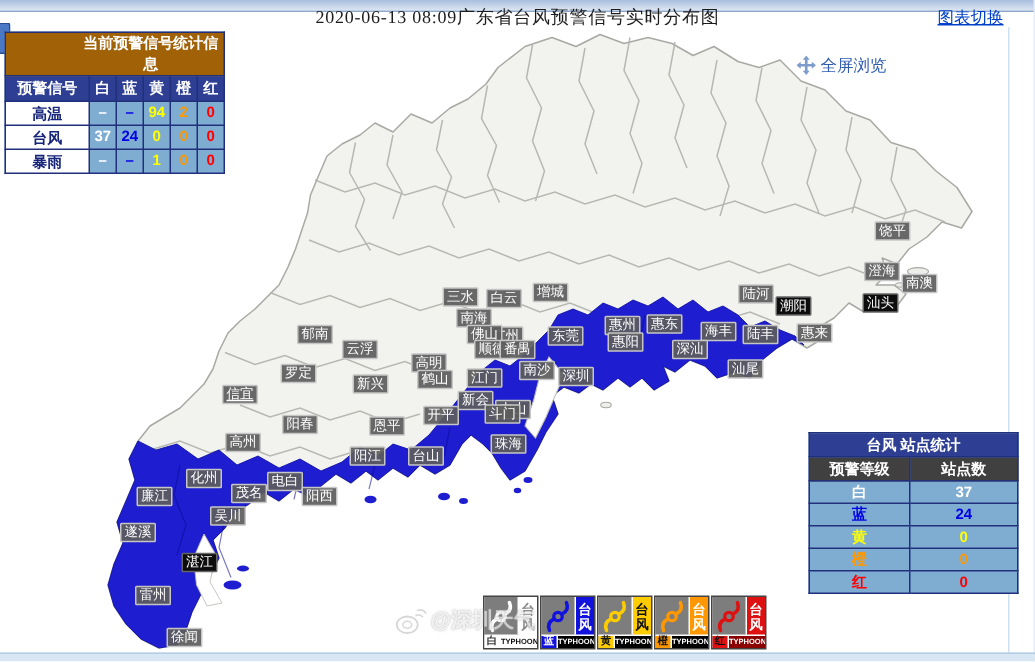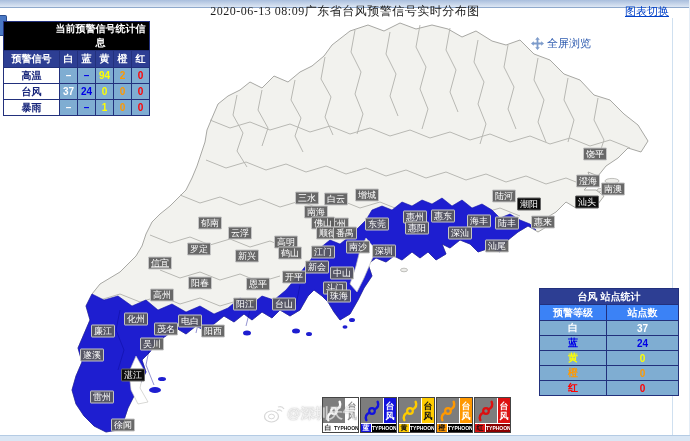--- a/index.html
+++ b/index.html
@@ -22,30 +22,30 @@
   .chart-switch{position:absolute;right:21px;top:4px;font-size:11px;color:#0040c8;
     text-decoration:underline;cursor:pointer;}
   .fullscreen{position:absolute;left:531px;top:36px;display:flex;align-items:center;gap:3px;
     font-size:11px;color:#2f5cb0;cursor:pointer;}
 
   
   table{border-collapse:collapse;table-layout:fixed;}
   .wtab{position:absolute;left:3px;top:21px;font-size:10px;font-weight:bold;z-index:6;
     border:1px solid #1d2b72;background:#7fadd2;}
   .wtab td{border:1px solid #22307c;text-align:center;padding:0;height:15px;}
-  .wtab .tt{background:#000000;color:#fff;height:13px;padding-left:48px;}
+  .wtab .tt{background:#a16207;color:#fff;height:13px;padding-left:48px;}
   .wtab .hh{background:#2d3e93;color:#fff;height:16px;}
   .wtab .nm{background:#ffffff;color:#16247a;width:55px;}
   .wtab .vv{background:#7fadd2;width:17px;}
 
   .stab{position:absolute;left:539px;top:288px;font-size:10px;font-weight:bold;z-index:6;
     border:1px solid #1d2b72;background:#7fadd2;}
   .stab td{border:1px solid #22307c;text-align:center;padding:0;height:14px;}
   .stab .tt{background:#2d3e93;color:#fff;height:15px;}
-  .stab .hh{background:#3b82f6;color:#fff;height:15px;}
+  .stab .hh{background:#404040;color:#fff;height:15px;}
   .stab .c1{width:66px;}
   .stab .c2{width:71px;}
   .stab .tot{background:#ffffff;color:#222;height:15px;}
 
   
   #map-svg{position:absolute;left:0;top:0;z-index:1;}
   #labels{position:absolute;left:0;top:0;width:690px;height:441px;z-index:4;pointer-events:none;}
   .mlabel{position:absolute;transform:translate(-50%,-50%);font-size:9px;line-height:11px;
     padding:0 2px;background:rgba(92,92,92,.92);color:#fff;border:1px solid #c6c6c6;
     border-radius:1px;white-space:nowrap;}
@@ -175,21 +175,21 @@
     <div class="mlabel" style="left: 286px; top: 242px;">高明</div>
     <div class="mlabel" style="left: 290px; top: 253px;">鹤山</div>
     <div class="mlabel" style="left: 323px; top: 252px;">江门</div>
     <div class="mlabel" style="left: 358px; top: 247px;">南沙</div>
     <div class="mlabel" style="left: 384px; top: 251px;">深圳</div>
     <div class="mlabel" style="left: 460px; top: 233px;">深汕</div>
     <div class="mlabel" style="left: 497px; top: 246px;">汕尾</div>
     <div class="mlabel" style="left: 317px; top: 267px;">新会</div>
     <div class="mlabel" style="left: 342px; top: 273px;">中山</div>
     <div class="mlabel" style="left: 294px; top: 277px;">开平</div>
-    <div class="mlabel" style="left: 335px; top: 288px;">斗门</div>
+    <div class="mlabel" style="left: 335px; top: 276px;">斗门</div>
     <div class="mlabel" style="left: 339px; top: 296px;">珠海</div>
     <div class="mlabel" style="left: 258px; top: 284px;">恩平</div>
     <div class="mlabel" style="left: 200px; top: 283px;">阳春</div>
     <div class="mlabel" style="left: 162px; top: 295px;">高州</div>
     <div class="mlabel" style="left: 245px; top: 304px;">阳江</div>
     <div class="mlabel" style="left: 284px; top: 304px;">台山</div>
     <div class="mlabel" style="left: 136px; top: 319px;">化州</div>
     <div class="mlabel" style="left: 190px; top: 321px;">电白</div>
     <div class="mlabel" style="left: 166px; top: 329px;">茂名</div>
     <div class="mlabel" style="left: 213px; top: 331px;">阳西</div>

